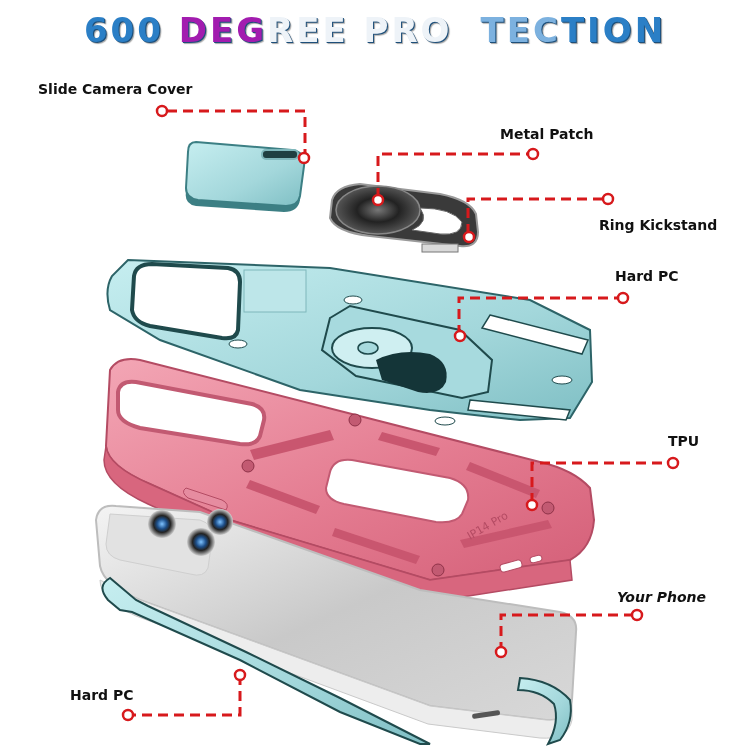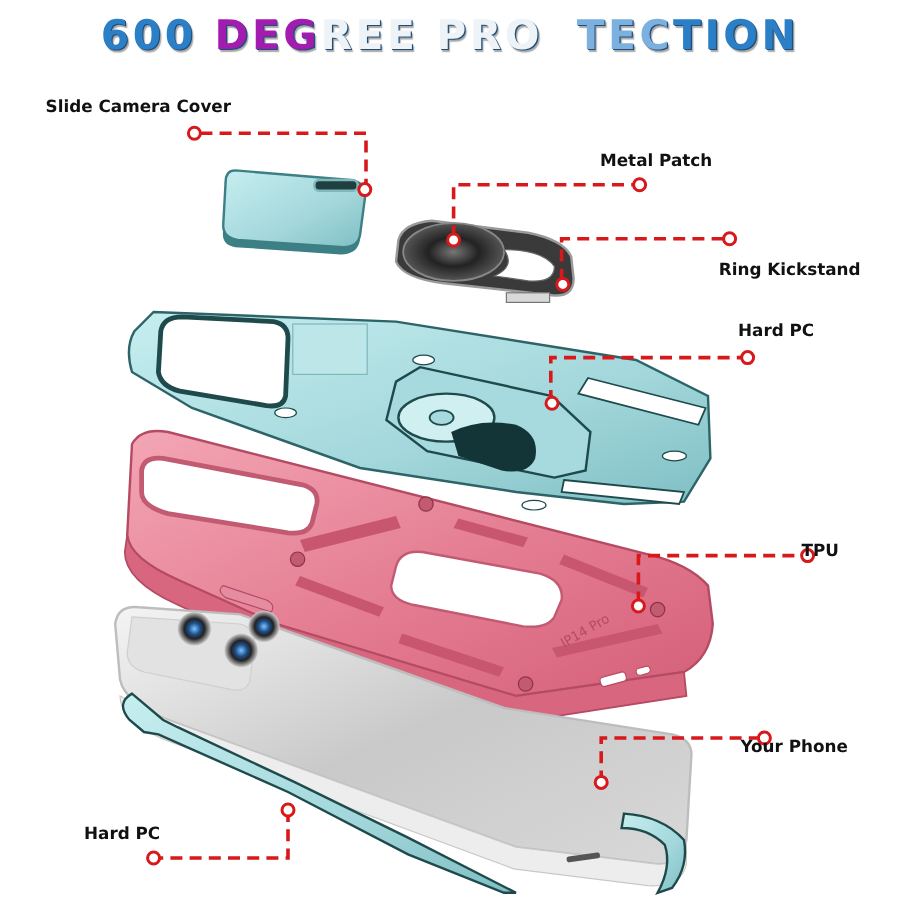--- a/index.html
+++ b/index.html
@@ -166,15 +166,15 @@
     <circle cx="501" cy="652" r="5"></circle>
     <circle cx="240" cy="675" r="5"></circle>
     <circle cx="128" cy="715" r="5"></circle>
   </g>
 </svg>
 
 <div class="label" style="left:38px; top:81px;">Slide Camera Cover</div>
 <div class="label" style="left:500px; top:126px;">Metal Patch</div>
 <div class="label" style="left:599px; top:169px;margin-top:48px;">Ring Kickstand</div>
 <div class="label" style="left:615px; top:268px;">Hard PC</div>
-<div class="label" style="left:668px; top:451px;">TPU</div>
-<div class="label" style="left:617px; top:615px;">Your Phone</div>
+<div class="label" style="left:668px; top:433px;">TPU</div>
+<div class="label" style="left:617px; top:589px;font-style:italic;">Your Phone</div>
 <div class="label" style="left:70px; top:687px;">Hard PC</div>
 
 </body></html>

